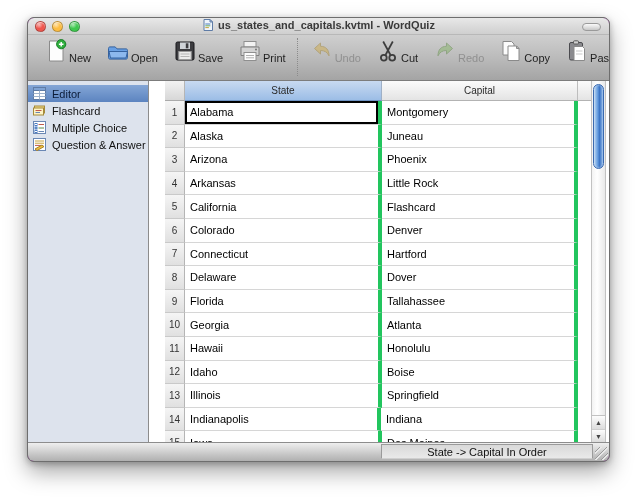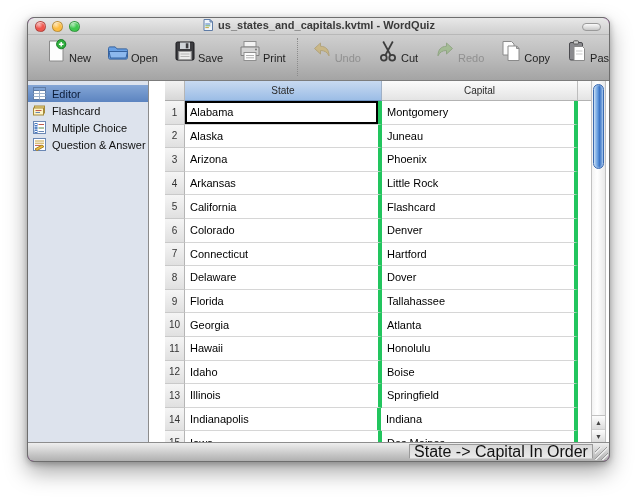--- a/index.html
+++ b/index.html
@@ -112,24 +112,24 @@
     font-size:7px; color:#444; background:linear-gradient(#fdfdfd,#dcdcdc); }
   .varrow + .varrow { border-top:1px solid #cfcfcf; }
 
   
   .statusbar {
     height:19px; flex:0 0 auto; position:relative;
     background:linear-gradient(#efefef,#c2c2c2 70%,#b0b0b0);
     border-top:1px solid #8d8d8d;
   }
   .status-box {
-    position:absolute; right:16px; top:1px; width:184px; height:15px;
+    position:absolute; right:16px; top:1px; width:212px; height:15px;
     background:linear-gradient(#d9d9d9,#e9e9e9);
     border:1px solid #9a9a9a; border-bottom-color:#cfcfcf;
-    font-size:16px; color:#111; display:flex; align-items:center; justify-content:center;
+    font-size:11px; color:#111; display:flex; align-items:center; justify-content:center;
     line-height:14px;
   }
   .grip { position:absolute; right:1px; bottom:1px; width:13px; height:13px;
     background:repeating-linear-gradient(135deg, transparent 0 3px, #9a9a9a 3px 4px, #e8e8e8 4px 5px); }
 </style>
 </head>
 <body>
 
 <div class="window">
 

